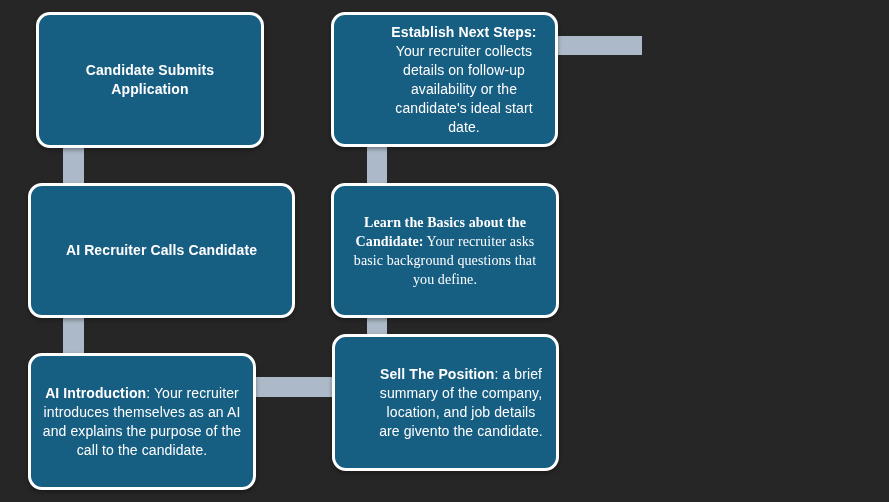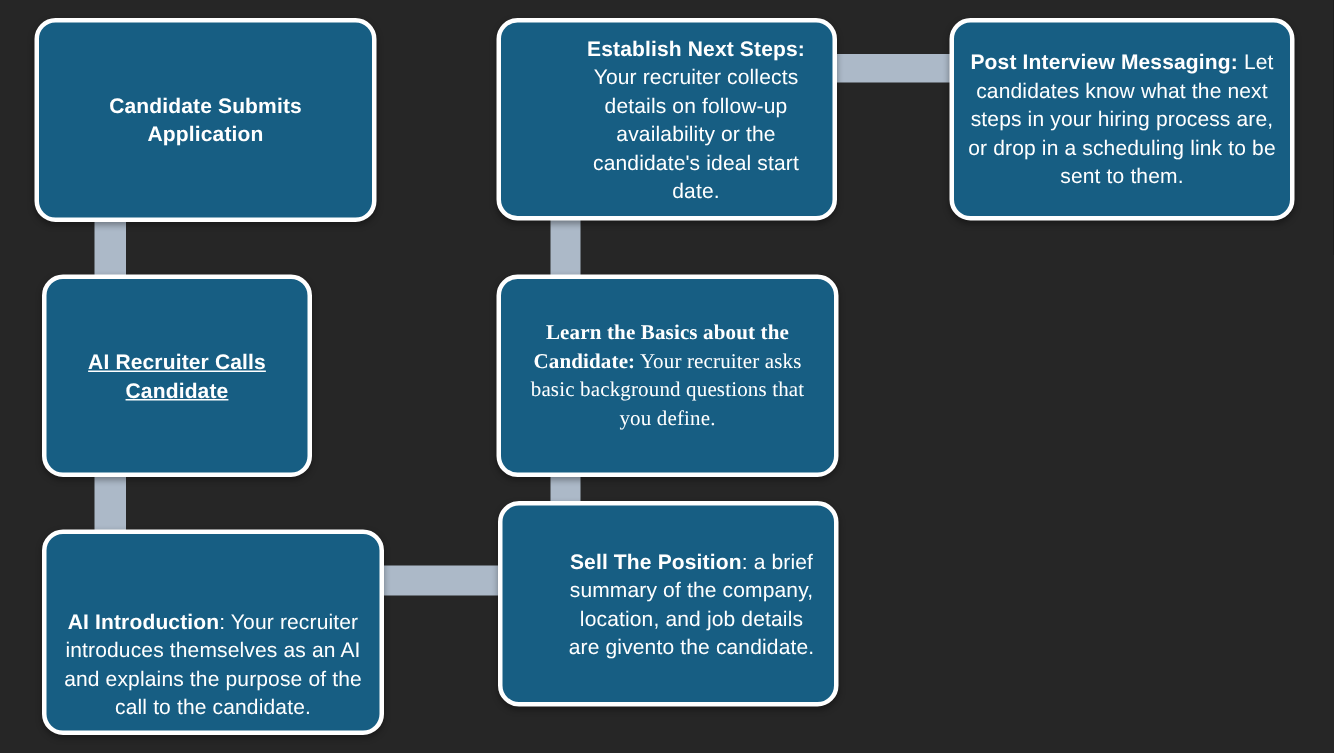--- a/index.html
+++ b/index.html
@@ -46,23 +46,23 @@
     margin:0;
     text-align:center;
     font-size:14px;
     line-height:19px;
     font-weight:400;
     letter-spacing:0.1px;
   }
   .b{font-weight:700;}
 
   
-  #n1{left:23px;top:12px;width:228px;height:136px;}
-  #n2{left:28px;top:183px;width:180px;height:135px;text-decoration:underline;}
-  #n3{left:28px;top:353px;width:228px;height:137px;align-items:flex-end;}
+  #n1{left:36px;top:12px;width:228px;height:136px;}
+  #n2{left:28px;top:183px;width:267px;height:135px;}
+  #n3{left:28px;top:353px;width:228px;height:137px;}
   #n4{left:332px;top:334px;width:227px;height:137px;padding-left:40px;}
   #n5{left:331px;top:183px;width:228px;height:135px;font-family:Liberation Serif, serif;}
   #n6{left:331px;top:12px;width:227px;height:135px;padding-left:48px;}
   #n7{left:633px;top:12px;width:230px;height:135px;}
 </style>
 </head>
 <body>
 
 <div class="canvas">
 
@@ -90,17 +90,14 @@
   </div>
 
   <div class="node" id="n5">
     <p class="node-text"><span class="b">Learn the Basics about the Candidate:</span><span> Your recruiter asks basic background questions that you define.</span></p>
   </div>
 
   <div class="node" id="n6">
     <p class="node-text"><span class="b">Establish Next Steps:</span><span> Your recruiter collects details on follow-up availability or the candidate's ideal start date.</span></p>
   </div>
 
-  <div class="node" id="n7">
-    <p class="node-text"><span class="b">Post Interview Messaging:</span><span> Let candidates know what the next steps in your hiring process are, or drop in a scheduling link to be sent to them.</span></p>
-  </div>
 
 </div>
 
 </body></html>

